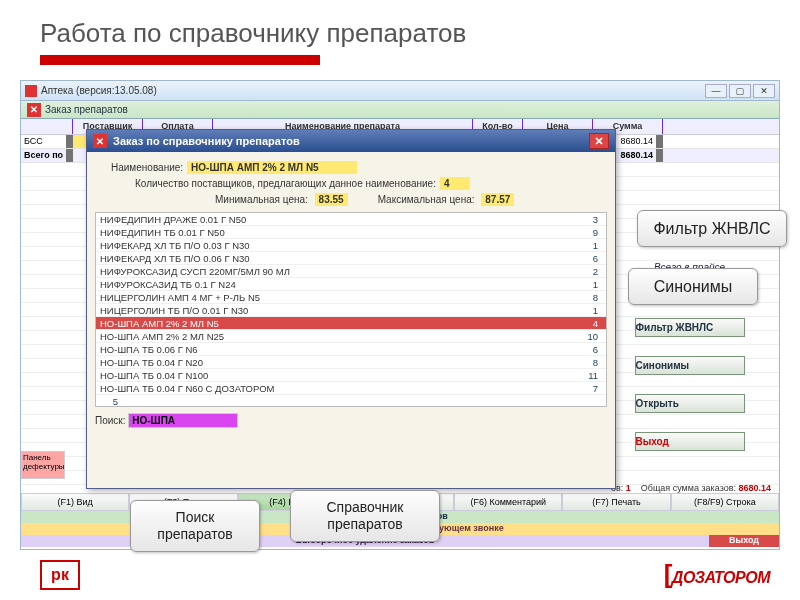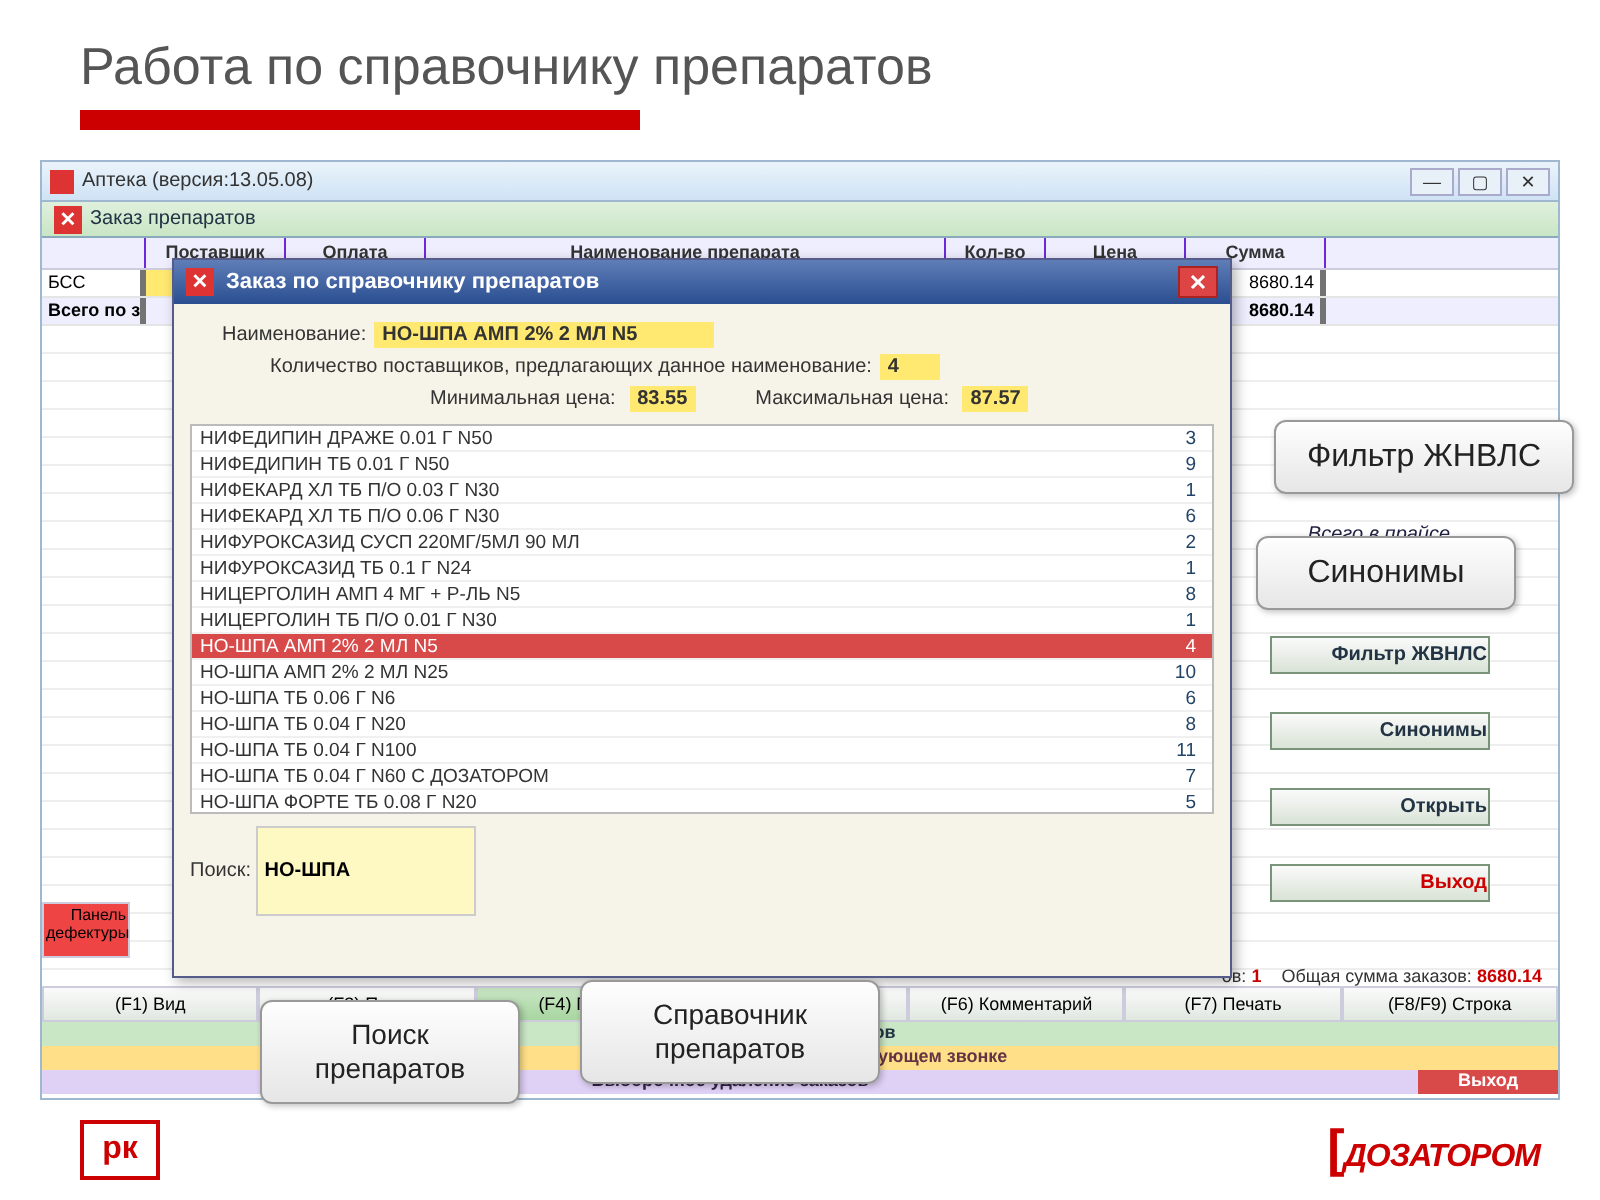--- a/index.html
+++ b/index.html
@@ -10,48 +10,48 @@
   .titlebar { height: 20px; background: linear-gradient(#eaf3fa,#cfe3f5); border-bottom: 1px solid #9fb8cf; display: flex; align-items: center; padding: 0 4px; font-size: 10px; color: #333; justify-content: flex-end; }
   .titlebar .icon { width: 12px; height: 12px; background: #d33; margin-right: 4px; }
   .titlebar .spacer { flex: 1; }
   .win-btns { display: flex; gap: 2px; }
   .win-btn { width: 22px; height: 14px; border: 1px solid #aac; background: #e8f0f8; font-size: 9px; display: flex; align-items: center; justify-content: center; }
   .subbar { height: 18px; background: linear-gradient(#dff0dd,#c9e6c5); border-bottom: 1px solid #8ab; display: flex; align-items: center; padding: 0 6px; font-size: 10px; color: #234; }
   .red-x { width: 14px; height: 14px; background: #d33; margin-right: 4px; display:flex;align-items:center;justify-content:center;color:#fff;font-weight:bold;font-size:10px;}
   .hdr-row { height: 16px; background: #eef; border-bottom: 1px solid #ccd; display: flex; font-size: 9px; color: #333; font-weight: bold; }
   .hdr-row .c { border-right: 1px solid #6d28d9; padding: 2px 3px; text-align: center; }
   .data-row { height: 14px; display: flex; font-size: 9px; border-bottom: 1px solid #e5e5e5; }
-  .data-row .c { border-right: 3px solid #737373; padding: 1px 3px; overflow: hidden; white-space: nowrap; }
+  .data-row .c { border-right: 7px solid #737373; padding: 1px 3px; overflow: hidden; white-space: nowrap; }
   .c1{width:52px}.c2{width:70px}.c3{width:70px}.c4{width:260px}.c5{width:50px;text-align:right}.c6{width:70px;text-align:right}.c7{width:70px;text-align:right}
   .yellow-in { background: #ffe970; }
   .bg-rows { height: 330px; background: repeating-linear-gradient(#fff 0, #fff 13px, #eee 13px, #eee 14px); position: relative; }
 
   .dialog { position: absolute; left: 65px; top: 48px; width: 530px; height: 360px; background: #f6f4e8; border: 1px solid #555c8a; box-shadow: 2px 2px 6px rgba(0,0,0,0.3); }
   .dlg-title { height: 22px; background: linear-gradient(#5f7eb8,#2a4e90); color: #fff; font-size: 11px; font-weight: bold; display: flex; align-items: center; padding: 0 6px; }
   .dlg-title .spacer{flex:1}
   .dlg-close { width: 20px; height: 16px; background: #d44; color: #fff; border: 1px solid #a22; display:flex;align-items:center;justify-content:center;font-size:11px;}
   .dlg-body { padding: 6px 8px; font-size: 10px; color: #333; }
   .form-line { display: flex; align-items: center; margin: 3px 16px; font-size: 10px; }
   .form-line label { margin-right: 4px; }
   .yv { background: #ffe970; padding: 1px 4px; font-weight: bold; min-width: 30px; display: inline-block; }
   .drug-list { border: 1px solid #bbb; height: 195px; overflow: hidden; margin-top: 6px; background: #fff; position: relative; }
   .drug-row { display: flex; font-size: 9.5px; height: 13px; align-items: flex-end; border-bottom: 1px solid #f0f0f0; }
   .drug-row .dn { flex: 1; padding: 0 4px; text-align: left; }
   .drug-row .dc { width: 30px; text-align: right; padding-right: 8px; color: #246; }
   .drug-row.sel { background: #d84a4a; color: #fff; }
   .drug-row.sel .dc { color: #fff; }
   .search-row { display: flex; align-items: center; margin-top: 6px; font-size: 10px; }
-  .search-row input { width: 110px; background: #fef9c3; border: 1px solid #ccc; font-weight: bold; font-size: 10px; padding: 16px 3px; }
+  .search-row input { width: 110px; background: #d946ef; border: 1px solid #ccc; font-weight: bold; font-size: 10px; padding: 1px 3px; }
 
   .side-panel { position: absolute; right: -155px; top: 50px; width: 145px; font-size: 10px; color: #224; }
   .side-panel .info { text-align: center; margin-bottom: 8px; }
   .side-panel .red-num { color: #c00; font-weight: bold; font-size: 13px; }
-  .sbtn { display: block; width: 110px; margin: 19px auto; padding: 3px 0; text-align: right; background: linear-gradient(#fafafa,#d9e3d6); border: 1px solid #7a947a; font-size: 10px; font-weight: bold; color: #234; cursor: pointer; }
-
-  .foot-panel { position: absolute; left: 0; bottom: 70px; width: 44px; height: 28px; background: #ef4444; border: 1px solid #ccd; font-size: 8px; text-align: right; padding: 2px 1px; line-height: 1.1; }
+  .sbtn { display: block; width: 110px; margin: 19px auto; padding: 3px 0; text-align: left; background: linear-gradient(#fafafa,#d9e3d6); border: 1px solid #7a947a; font-size: 10px; font-weight: bold; color: #234; cursor: pointer; }
+
+  .foot-panel { position: absolute; left: 0; bottom: 70px; width: 44px; height: 28px; background: #fca5a5; border: 1px solid #ccd; font-size: 8px; text-align: left; padding: 2px 1px; line-height: 1.1; }
   .status-row { position: absolute; bottom: 56px; right: 8px; font-size: 9px; color: #333; }
   .status-row .red { color: #c00; font-weight: bold; }
   .fn-row { position: absolute; bottom: 38px; left: 0; right: 0; height: 18px; background: #eef; display: flex; font-size: 9px; }
   .fn-btn { flex: 1; border: 1px solid #ccd; background: linear-gradient(#fafafa,#e0e8e0); text-align: center; padding: 3px 1px; white-space: nowrap; overflow: hidden; }
   .fn-btn.act { background: linear-gradient(#c9e6c5,#a8d6a0); }
   .bottom-pad { position: absolute; bottom: 0; left: 0; right: 0; height: 38px; }
   .bp-line { height: 12px; font-size: 9px; text-align: center; font-weight: bold; }
   .l1{background:#c9e6c5;color:#234}.l2{background:#ffe088;color:#634}.l3{background:#dfd0f5;color:#324;display:flex}.l3 .a{flex:1}.l3 .b{width:70px;background:#d84a4a;color:#fff}
 
   .callout { position: absolute; background: linear-gradient(#fefefe,#e6e6e6); border: 1px solid #999; border-radius: 6px; padding: 8px 14px; font-size: 14px; color: #222; text-align: center; box-shadow: 1px 1px 3px rgba(0,0,0,0.25); line-height: 1.2; }
@@ -212,21 +212,20 @@
             </div>
             <div class="drug-row">
               <div class="dn">НО-ШПА ТБ 0.04 Г N100</div>
               <div class="dc">11</div>
             </div>
             <div class="drug-row">
               <div class="dn">НО-ШПА ТБ 0.04 Г N60 С ДОЗАТОРОМ</div>
               <div class="dc">7</div>
             </div>
             <div class="drug-row">
-              <div class="dn">НО-ШПА ФОРТЕ ТБ 0.08 Г N20</div>
               <div class="dc">5</div>
             </div>
           </div>
         <div class="side-panel">
           <div class="info">
             <div style="color:#224;font-style:italic">Всего в прайсе</div>
             <div class="red-num">14118</div>
             <div style="color:#224;font-style:italic">препарато</div>
           </div>
           <button class="sbtn">Фильтр ЖВНЛС</button>

